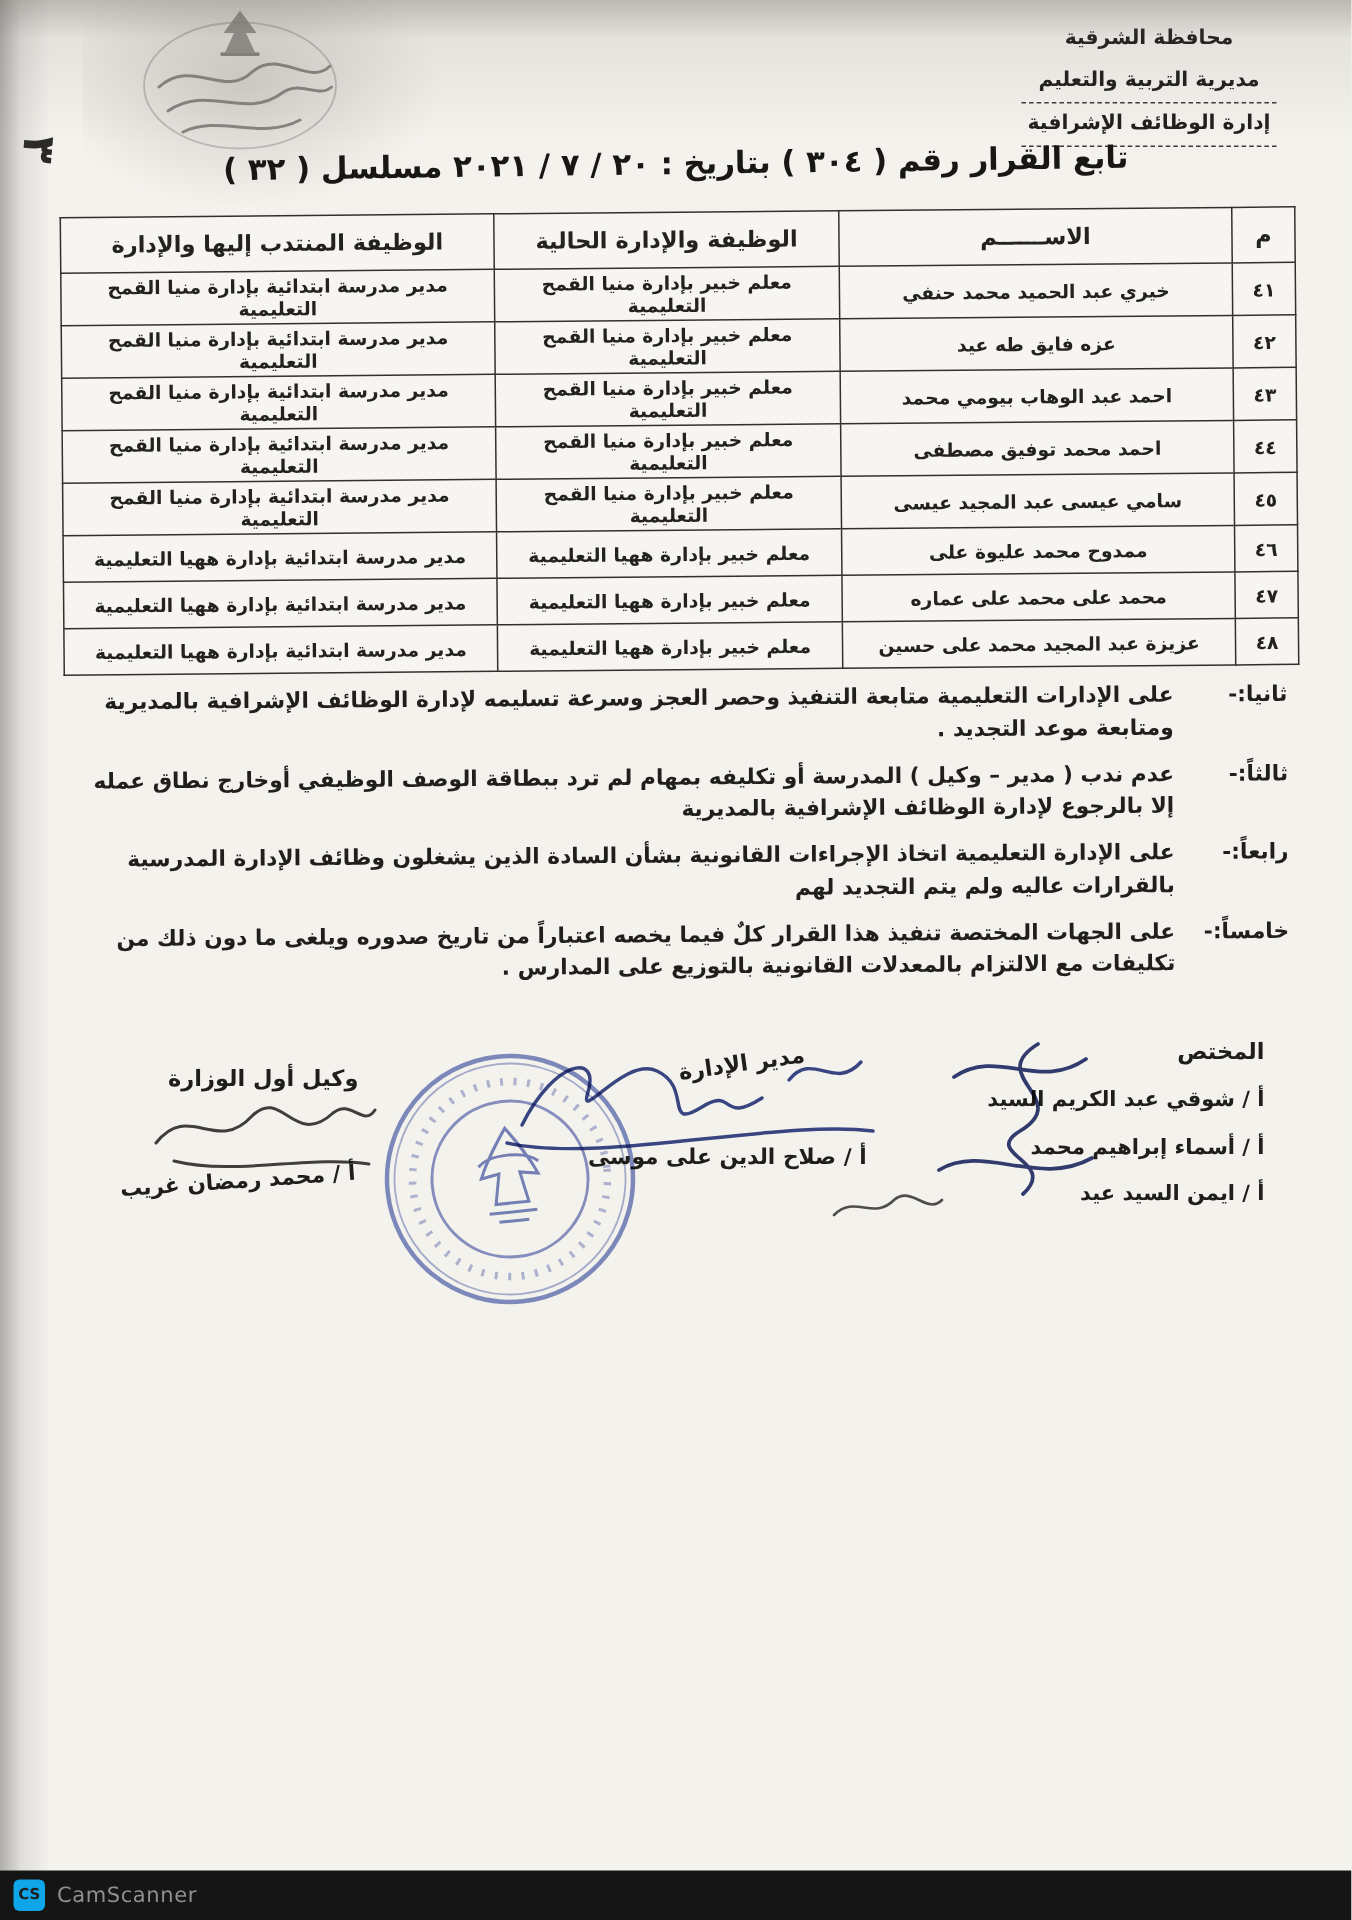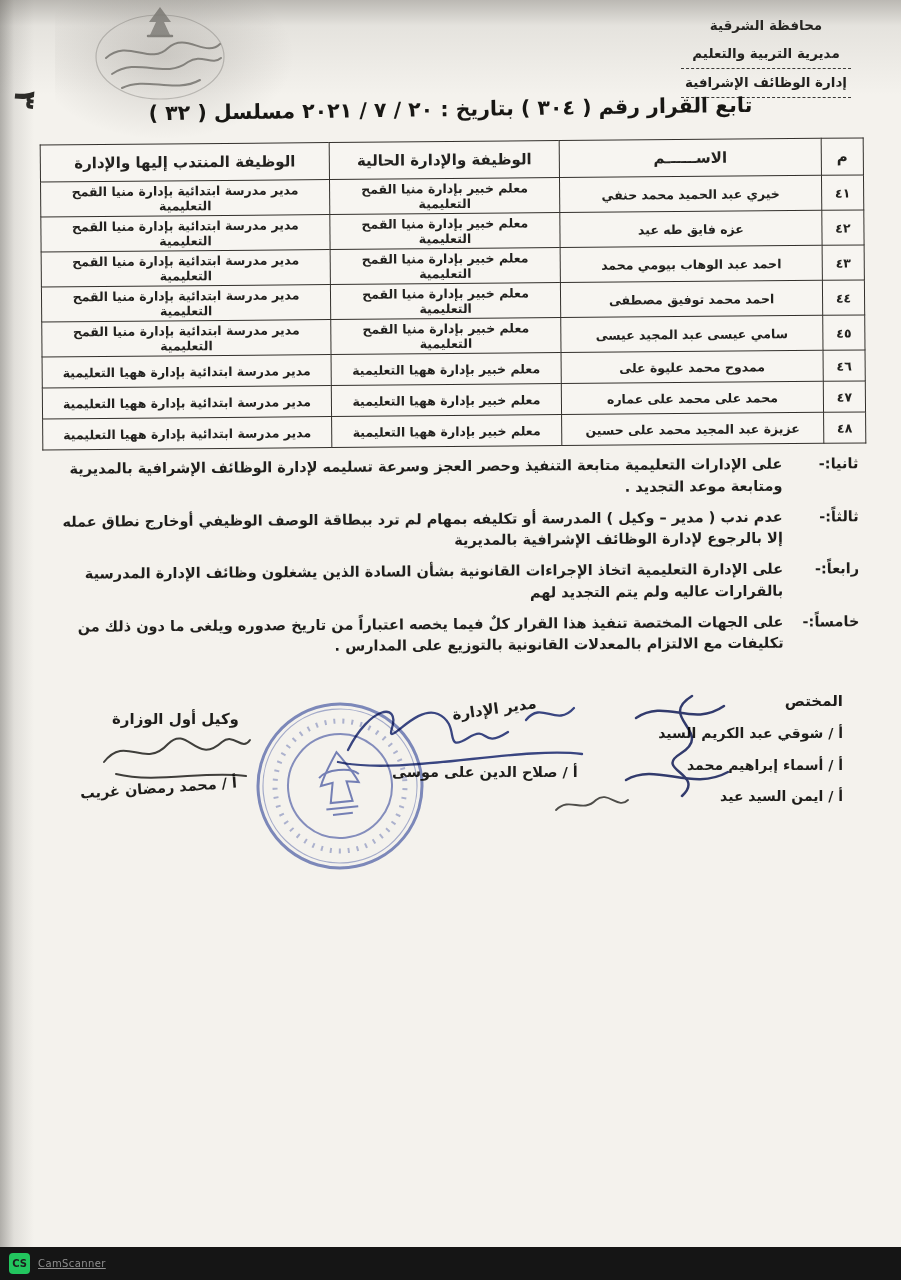--- a/index.html
+++ b/index.html
@@ -114,25 +114,25 @@
     mix-blend-mode: multiply; opacity: .85; pointer-events: none;
     transform: rotate(-6deg);
   }
 
   .footer-bar {
     position: absolute; left: 0; right: 0; bottom: 0; height: 33px;
     background: #151515; display: flex; align-items: center;
     padding: 0 9px; gap: 8px; z-index: 10;
   }
   .cs-badge {
-    width: 21px; height: 21px; background: #22c55e; border-radius: 4px;
+    width: 21px; height: 21px; background: #0ea5e9; border-radius: 4px;
     display: flex; align-items: center; justify-content: center;
     font-size: 10px; font-weight: 700; color: #1d1d1d;
   }
-  .cs-brand { color: #8f8f8f; font-size: 10px; letter-spacing: .4px; text-decoration: underline; }
+  .cs-brand { color: #8f8f8f; font-size: 14px; letter-spacing: .4px; }
 </style>
 </head>
 <body>
 
 <div class="page" dir="rtl">
 
   <div class="logo-wash"></div>
 
   <div class="ministry-logo">
     <svg width="145" height="105" viewBox="0 0 145 105">

